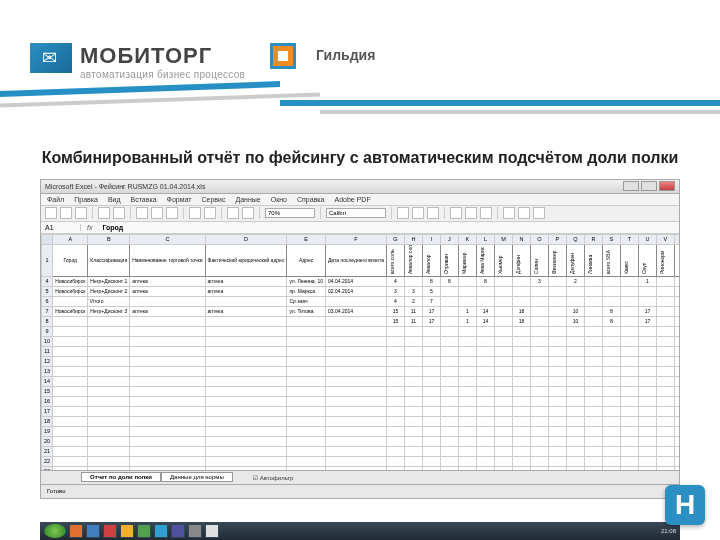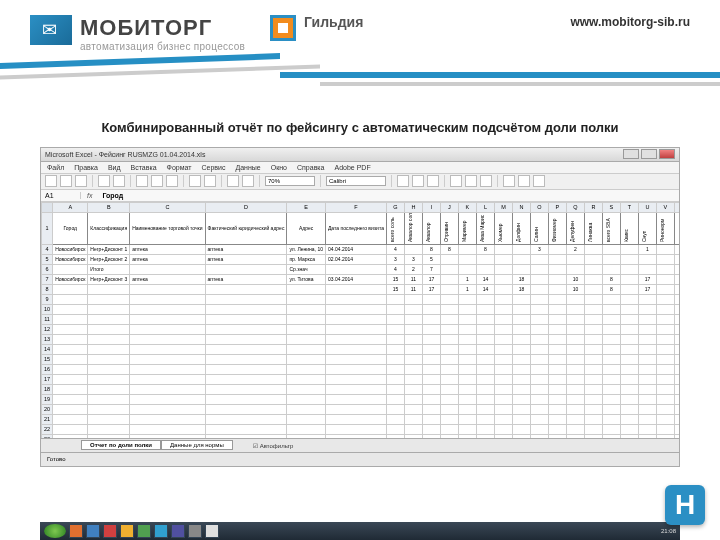--- a/index.html
+++ b/index.html
@@ -1,38 +1,38 @@
 <!DOCTYPE html>
 <html><head>
 <meta charset="utf-8">
 <style>
   * { box-sizing: border-box; margin: 0; padding: 0; }
   body { width: 720px; height: 540px; font-family: Arial, sans-serif; background: #fff; position: relative; overflow: hidden; }
   
-  .header { position: relative; height: 90px; }
+  .header { position: relative; height: 90px; margin-top: 28px; }
   .logo-mobi { position: absolute; left: 30px; top: 15px; display: flex; align-items: flex-start; gap: 8px; }
   .logo-mobi-icon { width: 42px; height: 30px; background: linear-gradient(135deg, #2b8fc4, #1a6b99); position: relative; }
   .logo-mobi-icon::after { content: "✉"; position: absolute; color: #fff; font-size: 18px; left: 12px; top: 4px; }
   .logo-mobi-text { font-family: 'Arial Black', sans-serif; font-size: 22px; font-weight: 900; letter-spacing: 1px; color: #444; }
   .logo-mobi-sub { font-size: 10px; color: #999; letter-spacing: 0.3px; }
   
-  .logo-guild { position: absolute; left: 270px; top: 15px; display: flex; align-items: flex-start; gap: 8px; }
+  .logo-guild { position: absolute; left: 270px; top: 15px; display: flex; align-items: center; gap: 20px; }
   .logo-guild-icon { width: 26px; height: 26px; background: #f28c1e; border: 3px solid #2b8fc4; position: relative; }
   .logo-guild-icon::before { content: ""; position: absolute; width: 10px; height: 10px; background: #fff; left: 5px; top: 5px; }
   .logo-guild-text { font-size: 14px; font-weight: bold; color: #555; line-height: 1.1; }
   
   .url { position: absolute; right: 30px; top: 15px; font-size: 12px; font-weight: bold; color: #333; }
   
   .stripe { position: absolute; left: 0; right: 0; top: 48px; height: 30px; pointer-events: none; }
   .stripe::before { content: ""; position: absolute; left: 0; width: 280px; height: 6px; background: #268fc4; transform: skewY(-2deg); top: 10px; }
   .stripe::after { content: ""; position: absolute; left: 0; width: 320px; height: 4px; background: #ccc; transform: skewY(-2deg); top: 22px; }
   .stripe2 { position: absolute; right: 0; width: 440px; height: 6px; background: #268fc4; bottom: 0; }
   .stripe3 { position: absolute; right: 0; width: 400px; height: 4px; background: #ccc; bottom: -8px; }
   
-  .title { text-align: center; font-size: 13px; font-weight: bold; color: #222; margin: 30px 40px 10px; line-height: 1.3; }
+  .title { text-align: center; font-size: 16px; font-weight: bold; color: #222; margin: 30px 40px 10px; line-height: 1.3; }
   
   .screenshot { margin: 5px 40px 0; border: 1px solid #aaa; height: 320px; background: #fff; font-size: 7px; position: relative; overflow: hidden; }
   
   .win-title { height: 14px; background: linear-gradient(#f0f0f0, #d8d8d8); display: flex; align-items: center; padding: 0 4px; border-bottom: 1px solid #aaa; }
   .win-title span { flex: 1; color: #333; }
   .win-btns { display: flex; gap: 2px; }
   .win-btn { width: 16px; height: 10px; background: #e0e0e0; border: 1px solid #999; }
   .win-btn.close { background: linear-gradient(#f08080, #c04040); }
   
   .menubar { height: 12px; background: #f4f4f4; display: flex; gap: 10px; padding: 0 6px; align-items: center; border-bottom: 1px solid #ccc; color: #333; }
@@ -91,21 +91,20 @@
       <div class="logo-mobi-text">МОБИТОРГ</div>
       <div class="logo-mobi-sub">автоматизация бизнес процессов</div>
     </div>
   </div>
   <div class="logo-guild">
     <div class="logo-guild-icon"></div>
     <div class="logo-guild-text">
       <div>Гильдия</div>
     </div>
   </div>
-  <div class="url">www.mobitorg-sib.ru</div>
   <div class="stripe">
     <div class="stripe2"></div>
     <div class="stripe3"></div>
   </div>
 </div>
 
 <div class="title">Комбинированный отчёт по фейсингу с автоматическим подсчётом доли полки</div>
 
 <div class="screenshot">
   <div class="win-title">

